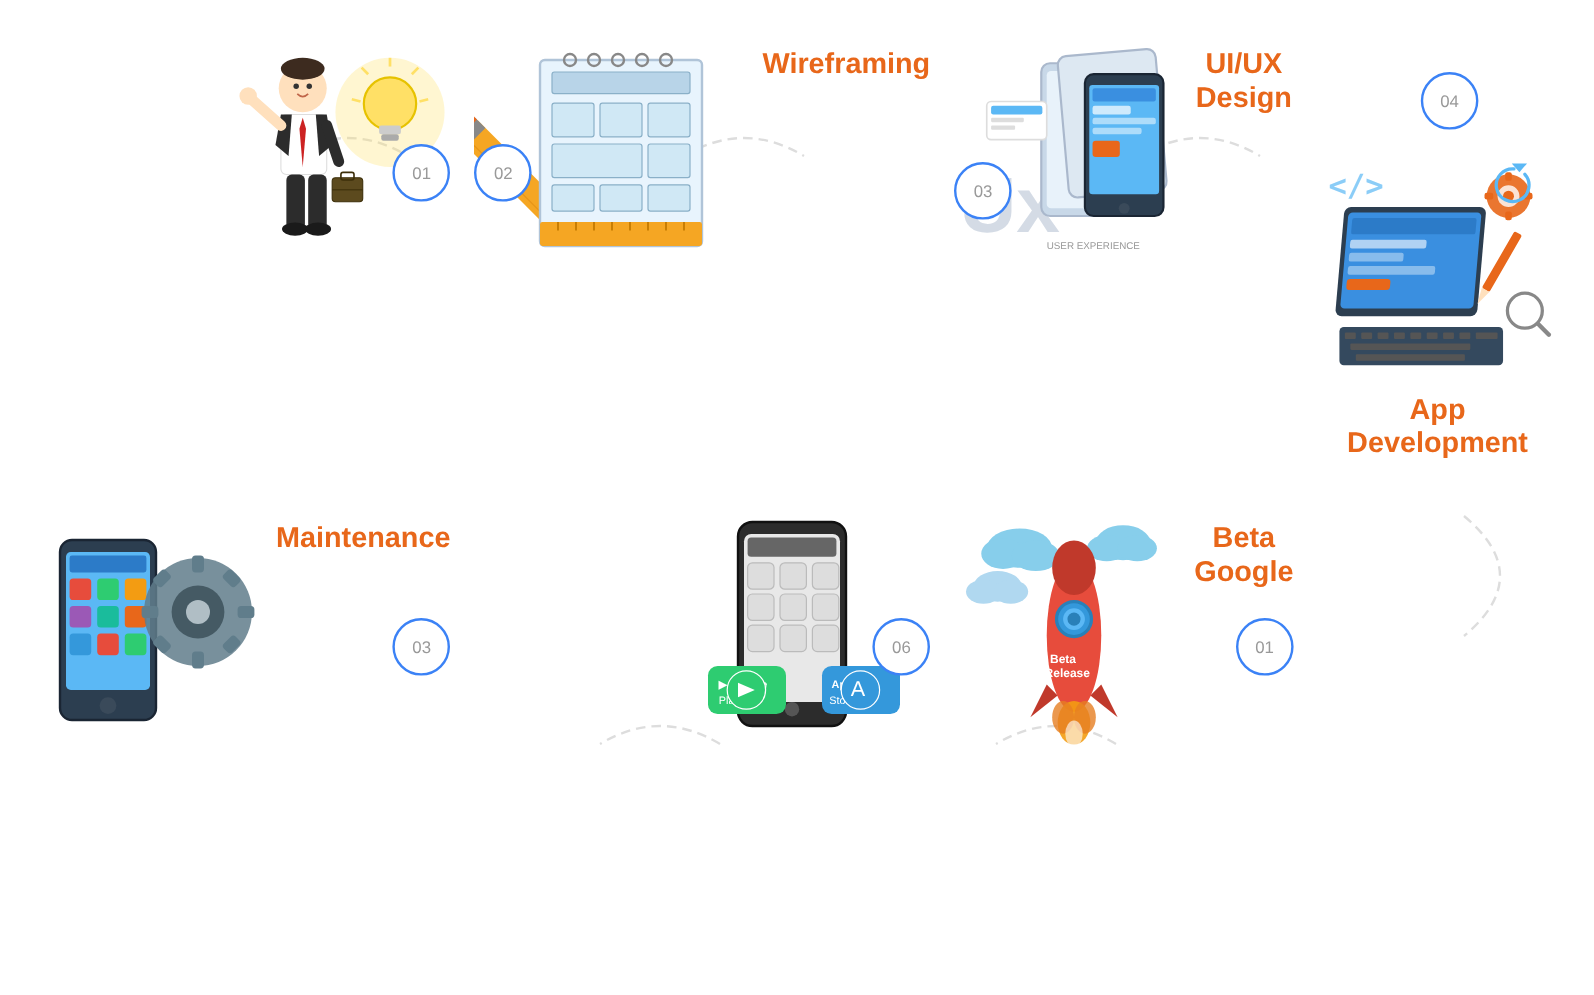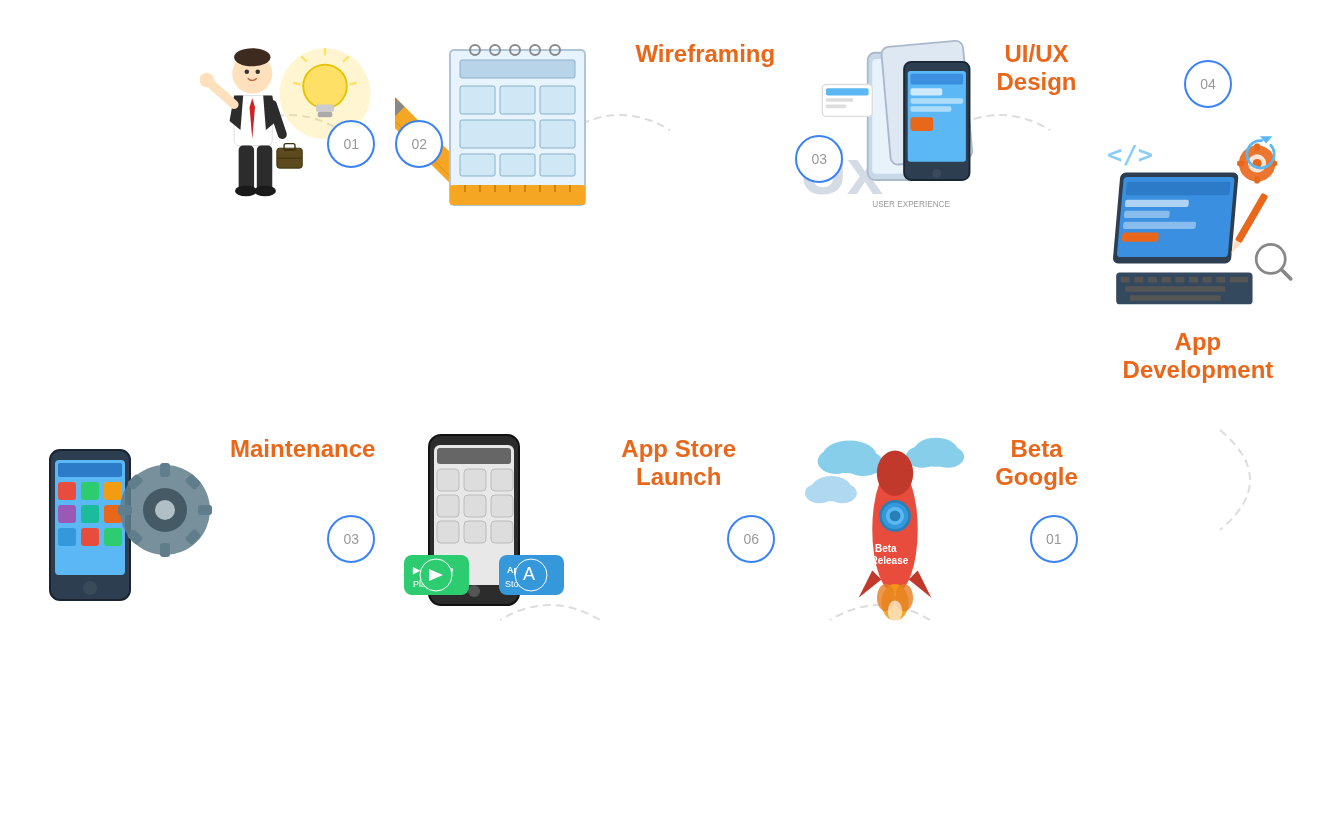--- a/index.html
+++ b/index.html
@@ -382,21 +382,20 @@
           <text x="108" y="148" font-size="9" fill="#fff" font-family="Arial" font-weight="bold">  App</text>
           <text x="106" y="162" font-size="9" fill="#fff" font-family="Arial"> Store</text>
 
           <circle cx="132" cy="150" r="16" fill="#3498db" stroke="#fff" stroke-width="1"></circle>
           <text x="124" y="155" font-size="18" fill="#fff" font-family="Arial">A</text>
 
           <circle cx="37" cy="150" r="16" fill="#2ecc71" stroke="#fff" stroke-width="1"></circle>
           <polygon points="30,144 30,156 44,150" fill="#fff"></polygon>
         </svg>
       </div>
-      <div class="step-label">App Store Launch</div>
     </div>
 
     <div class="step-cell step-05">
       <div class="step-number">01</div>
       <div class="step-image">
         <svg width="220" height="210" viewBox="0 0 220 210" xmlns="http://www.w3.org/2000/svg">
 
           <ellipse cx="60" cy="30" rx="30" ry="18" fill="#87ceeb"></ellipse>
           <ellipse cx="45" cy="35" rx="20" ry="14" fill="#87ceeb"></ellipse>
           <ellipse cx="75" cy="37" rx="22" ry="14" fill="#87ceeb"></ellipse>

